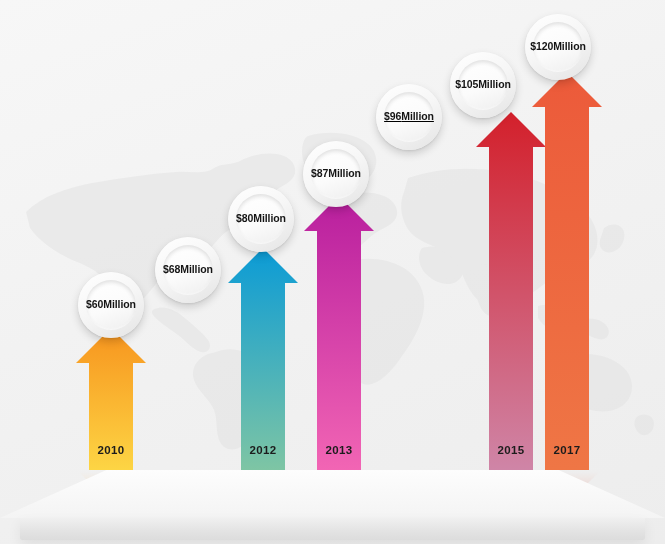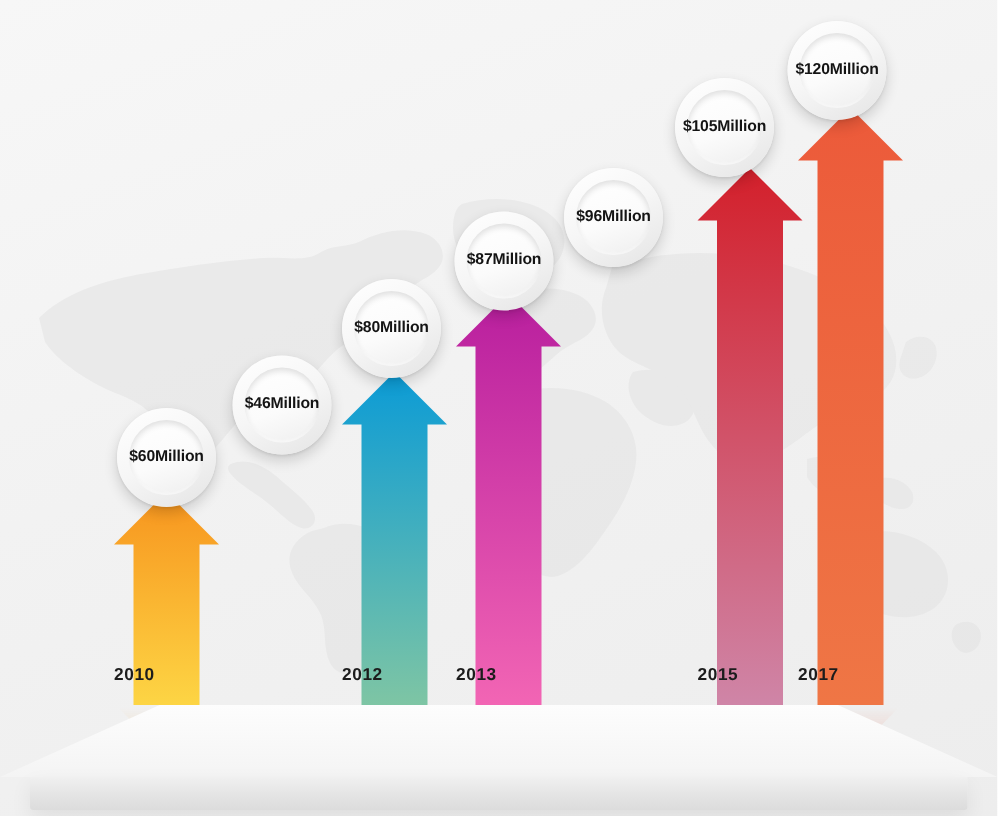--- a/index.html
+++ b/index.html
@@ -65,21 +65,21 @@
     opacity: 0.30;
     transform: scaleY(-1);
     -webkit-mask-image: linear-gradient(to top, rgba(0,0,0,0) 5%, rgba(0,0,0,0.85) 100%);
     mask-image: linear-gradient(to top, rgba(0,0,0,0) 5%, rgba(0,0,0,0.85) 100%);
     pointer-events: none;
   }
   .year-label {
     position: absolute;
     width: 100%;
     bottom: 14px;
-    text-align: left;
+    text-align: center;
     font-size: 11.5px;
     font-weight: bold;
     color: #1c1c1c;
     letter-spacing: 0.4px;
     font-family: "Liberation Sans", sans-serif;
   }
   
   .bubble {
     position: absolute;
     width: 66px;
@@ -211,21 +211,21 @@
     </svg>
     <div class="year-label">2013</div>
     <div class="arrow-reflect">
       <svg width="70" height="274" viewBox="0 0 70 274" preserveAspectRatio="none">
         <path d="M35 0 L70 35 L57 35 L57 274 L13 274 L13 35 L0 35 Z" fill="url(#g3)"></path>
       </svg>
     </div>
   </div>
 
 
-  <div class="arrow" style="left:465px; width:70px; height:358px;">
+  <div class="arrow" style="left:476px; width:70px; height:358px;">
     <svg width="70" height="358" viewBox="0 0 70 358" preserveAspectRatio="none">
       <defs>
         <linearGradient id="g5" x1="0" y1="0" x2="0" y2="1">
           <stop offset="0%" stop-color="#d3202b"></stop>
             <stop offset="100%" stop-color="#cf85a7"></stop>
         </linearGradient>
       </defs>
       <path d="M35 0 L70 35 L57 35 L57 358 L13 358 L13 35 L0 35 Z" fill="url(#g5)"></path>
     </svg>
     <div class="year-label">2015</div>
@@ -261,40 +261,40 @@
 
   <div class="bubble" style="left:78px; top:272px;align-items:center;">
     <div class="bubble-inner">
       <span class="bubble-amount">$60</span>
       <span class="bubble-unit">Million</span>
     </div>
   </div>
 
   <div class="bubble" style="left:155px; top:237px;">
     <div class="bubble-inner">
-      <span class="bubble-amount">$46</span>
+      <span class="bubble-amount">$68</span>
       <span class="bubble-unit">Million</span>
     </div>
   </div>
 
   <div class="bubble" style="left:228px; top:186px;">
     <div class="bubble-inner">
       <span class="bubble-amount">$80</span>
       <span class="bubble-unit">Million</span>
     </div>
   </div>
 
   <div class="bubble" style="left:303px; top:141px;">
     <div class="bubble-inner">
       <span class="bubble-amount">$87</span>
       <span class="bubble-unit">Million</span>
     </div>
   </div>
 
-  <div class="bubble" style="left:376px; top:112px;">
+  <div class="bubble" style="left:376px; top:84px;text-decoration:underline;">
     <div class="bubble-inner">
       <span class="bubble-amount">$96</span>
       <span class="bubble-unit">Million</span>
     </div>
   </div>
 
   <div class="bubble" style="left:450px; top:52px;">
     <div class="bubble-inner">
       <span class="bubble-amount">$105</span>
       <span class="bubble-unit">Million</span>

